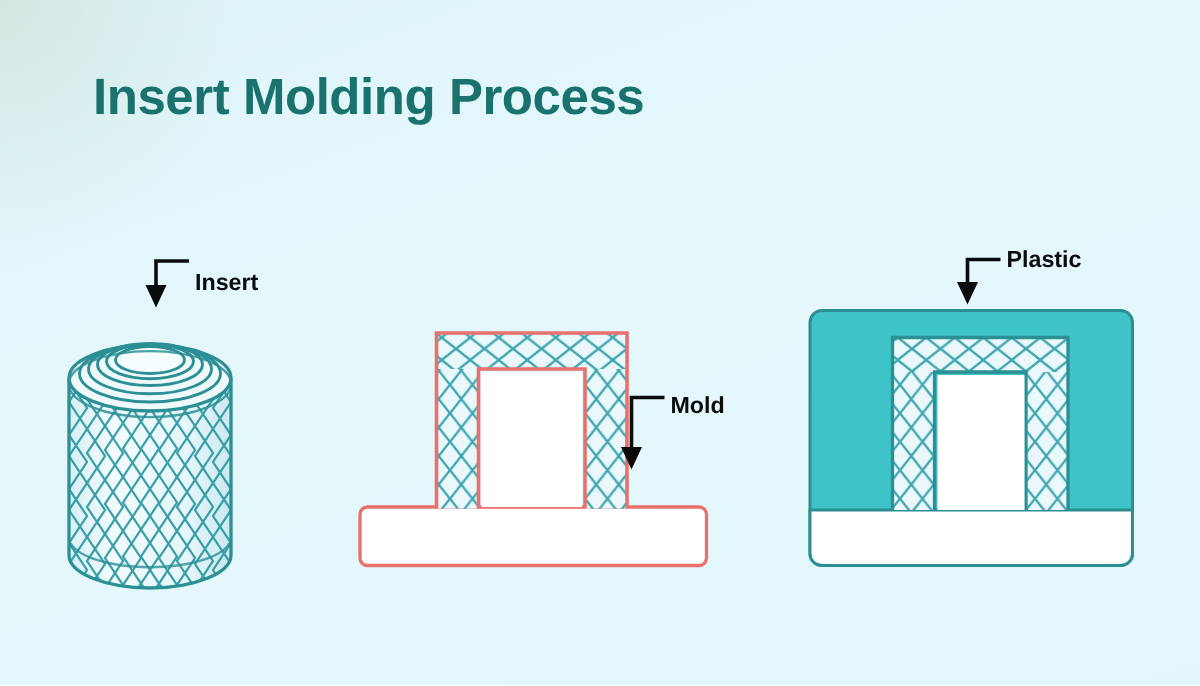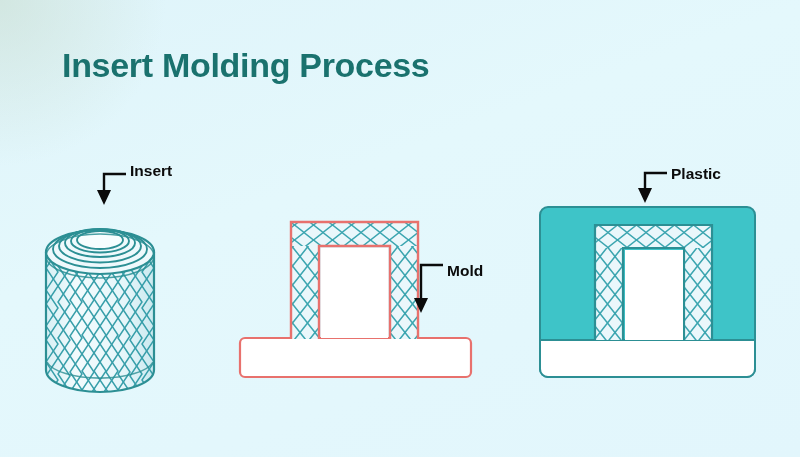--- a/index.html
+++ b/index.html
@@ -39,21 +39,21 @@
     height: 457px;
     pointer-events: none;
   }
   .lbl {
     position: absolute;
     font-size: 15.5px;
     font-weight: bold;
     color: #0b0b0b;
     white-space: nowrap;
   }
-  #lbl-insert  { left: 130px; top: 162px; text-align: center; }
+  #lbl-insert  { left: 130px; top: 180px; text-align: center; }
   #lbl-mold    { left: 447px; top: 262px; }
   #lbl-plastic { left: 671px; top: 165px; }
 </style>
 </head>
 <body>
 
 <div id="stage">
 
   <div id="title">Insert Molding Process</div>
 

